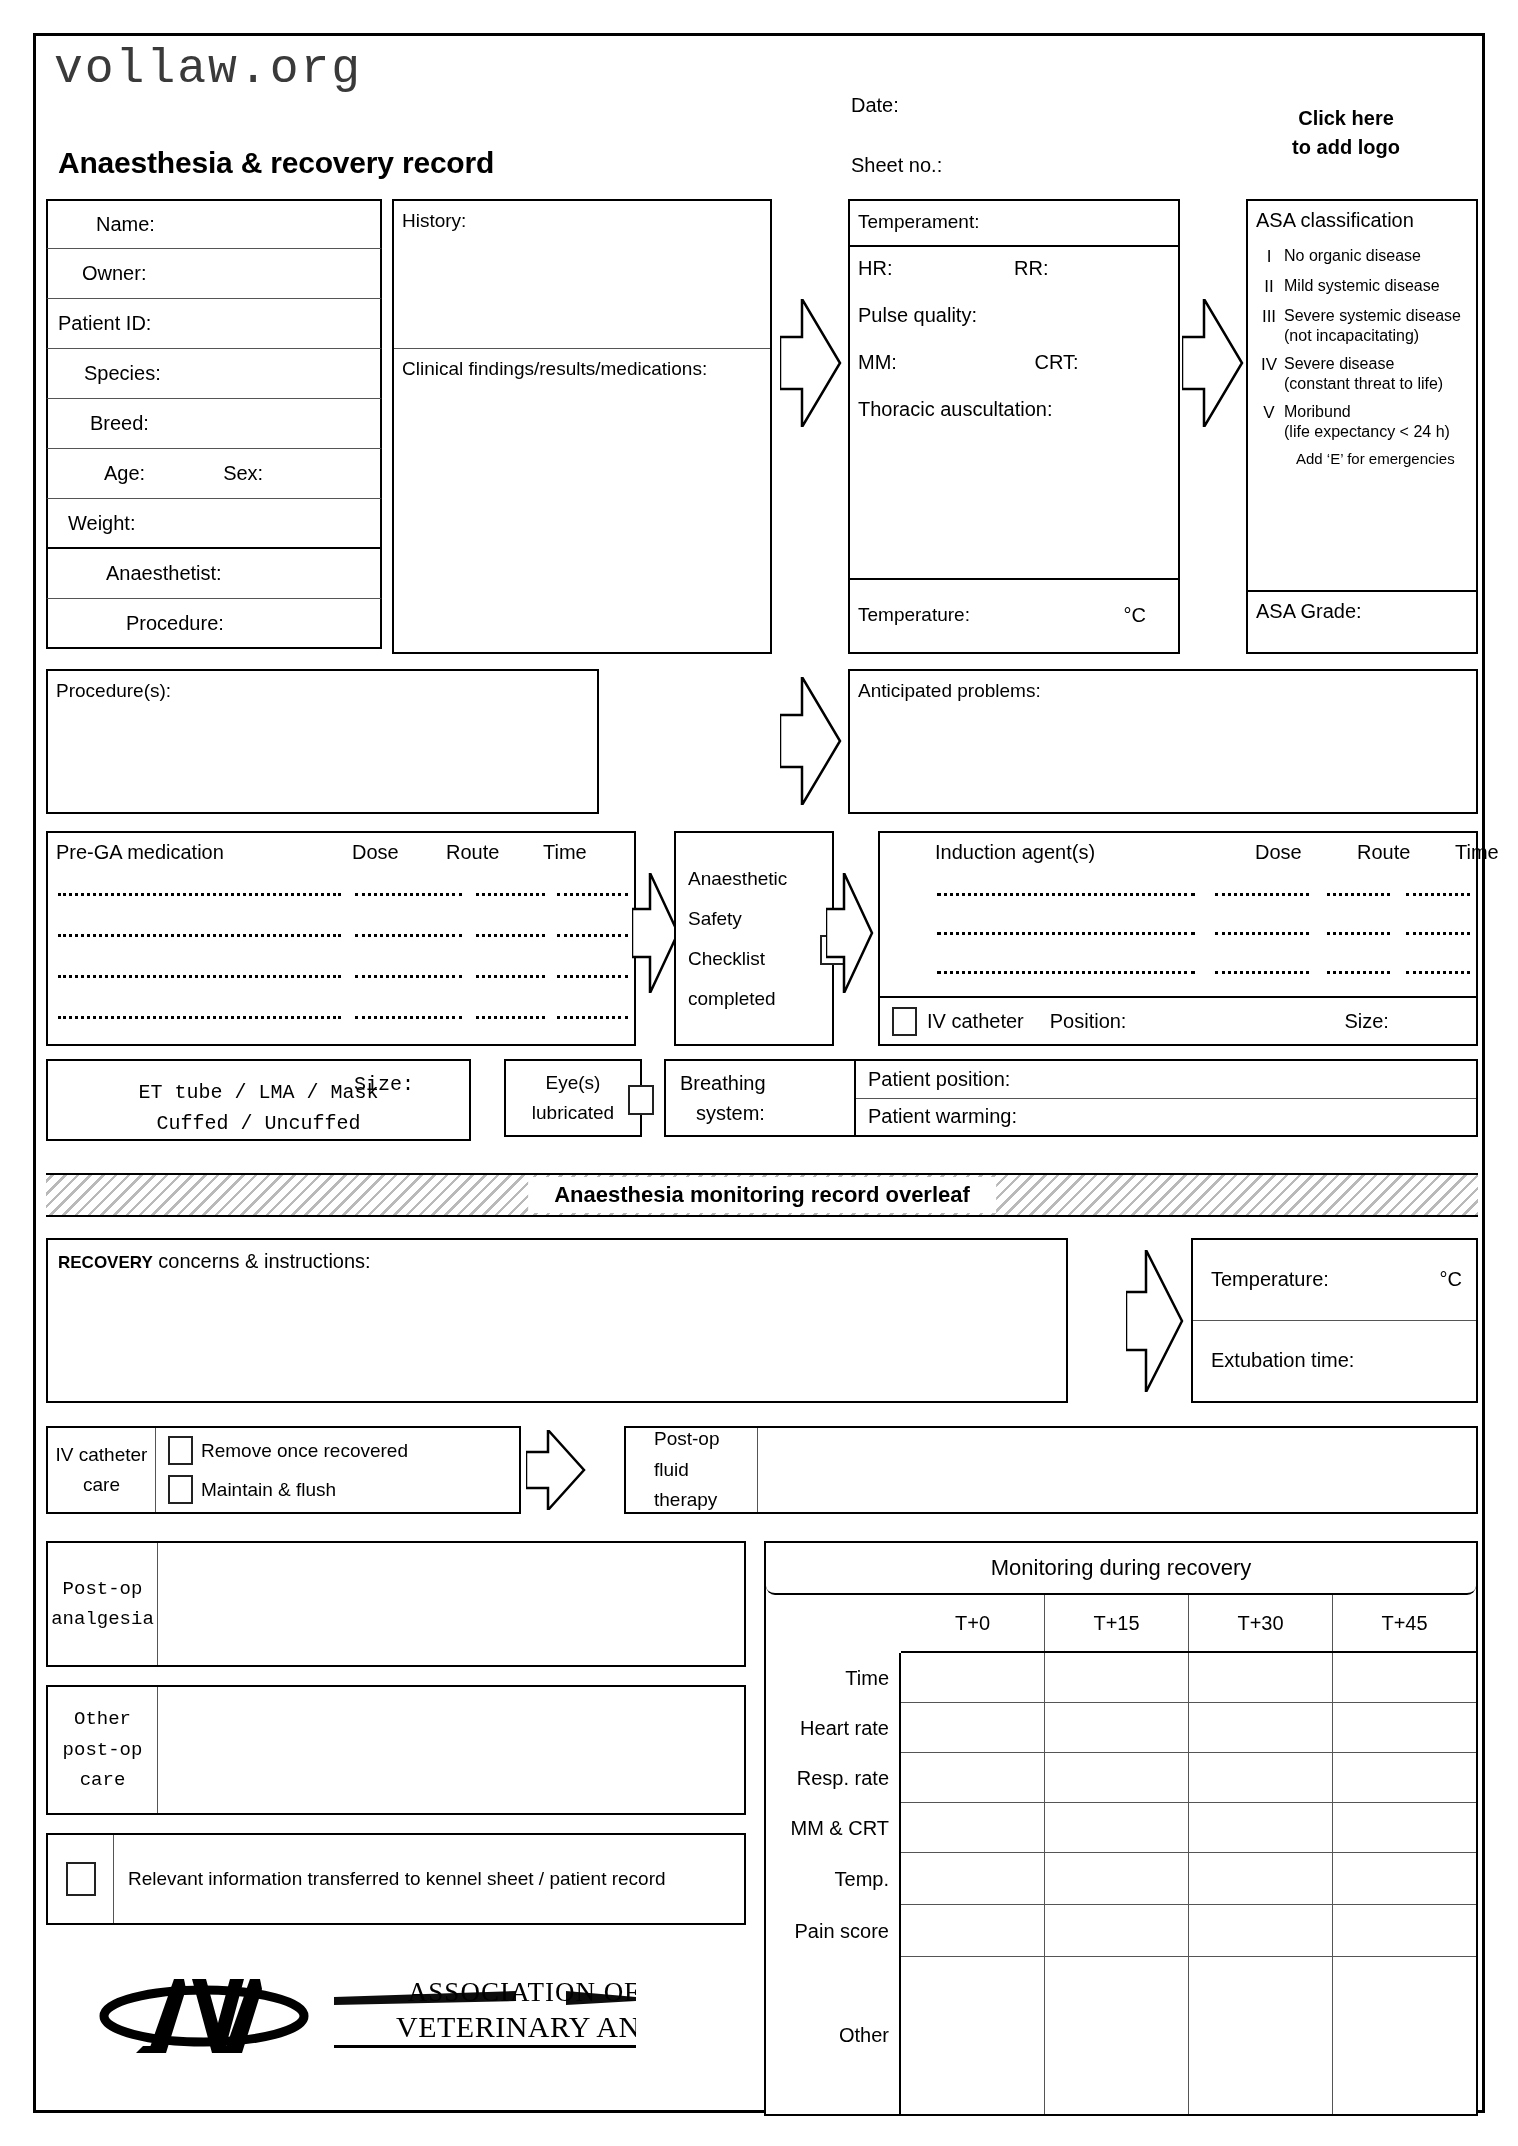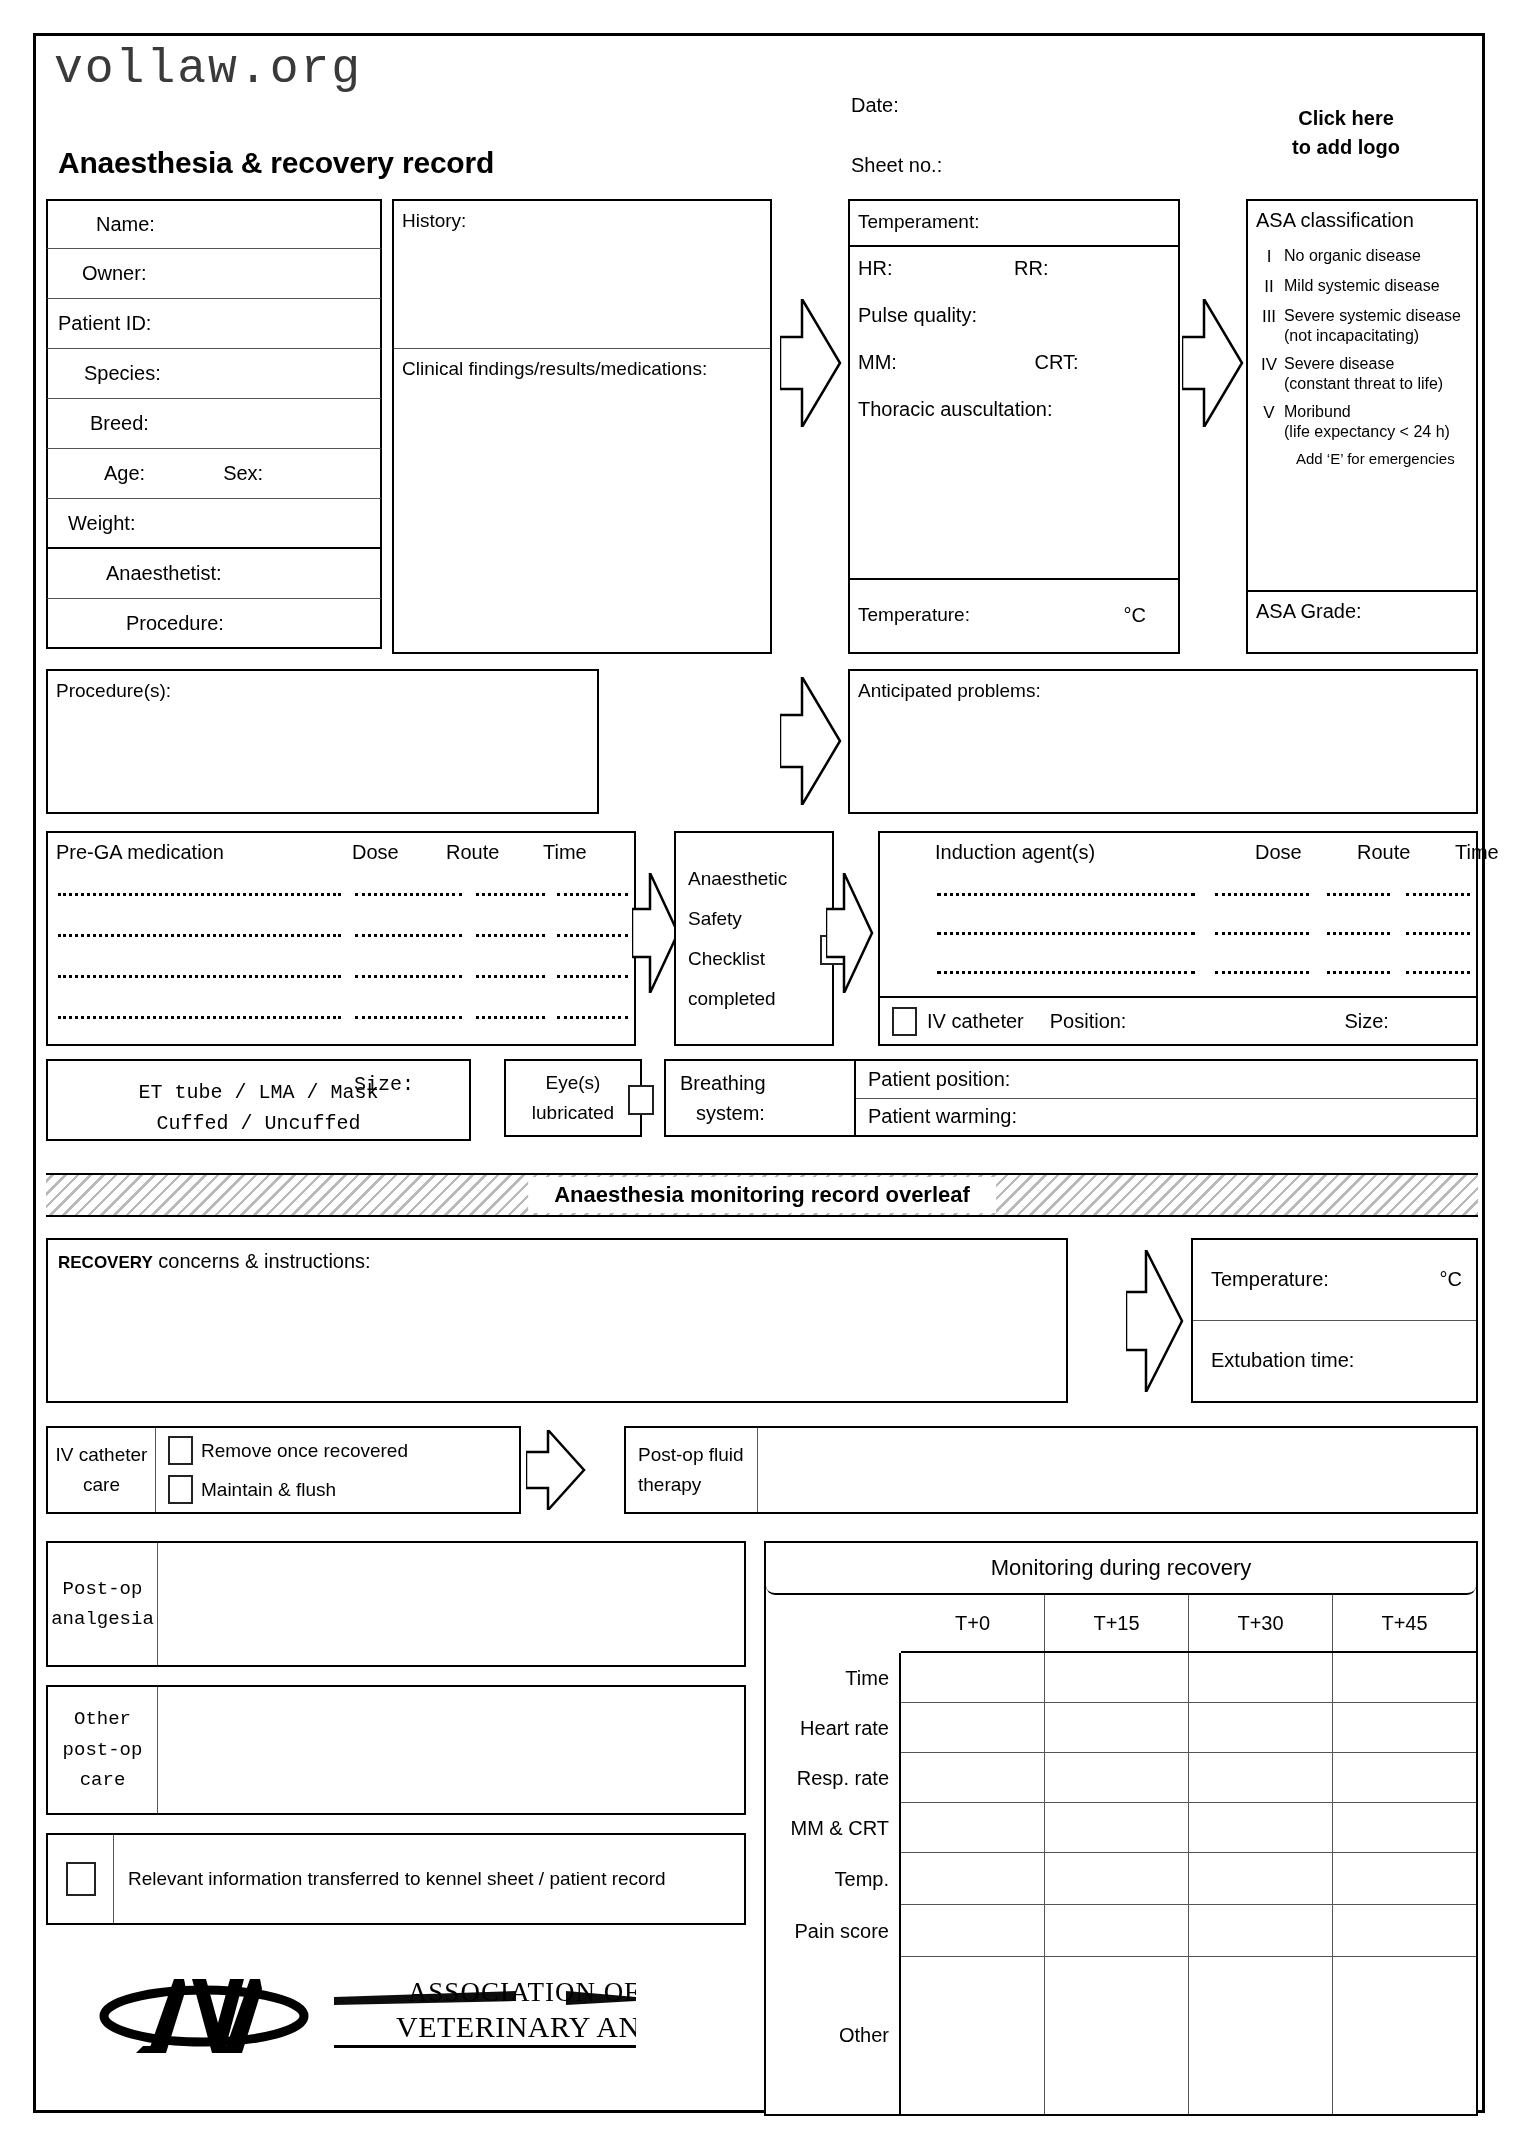--- a/index.html
+++ b/index.html
@@ -172,21 +172,21 @@
   .ivc-lbl {
     width: 108px; border-right: 1.5px solid #555; display: flex; flex-direction: column;
     justify-content: center; align-items: center; font-size: 19px; line-height: 1.6;
   }
   .ivc-opts { flex: 1; display: flex; flex-direction: column; justify-content: center; padding-left: 12px; }
   .ivc-opt { display: flex; align-items: center; margin: 5px 0; font-size: 19px; }
   .ivc-opt .chk-sq { margin-right: 8px; }
   .fluid-box { position: absolute; left: 588px; top: 0; width: 854px; height: 88px; display: flex; }
   .fluid-lbl {
     width: 132px; border-right: 1.5px solid #555; display: flex; flex-direction: column;
-    justify-content: center; padding-left: 12px; font-size: 19px; line-height: 1.6;
+    justify-content: center; padding-left: 28px; font-size: 19px; line-height: 1.6;
   }
 
   
   .low-left { position: absolute; left: 10px; top: 1505px; width: 700px; }
   .ll-box { display: flex; margin-bottom: 18px; }
   .ll-lbl {
     width: 110px; border-right: 1.5px solid #555; display: flex; flex-direction: column;
     justify-content: center; align-items: center; font-size: 19px; line-height: 1.6; text-align: center; font-family: Liberation Mono, monospace;
   }
   .ll-field { flex: 1; }

